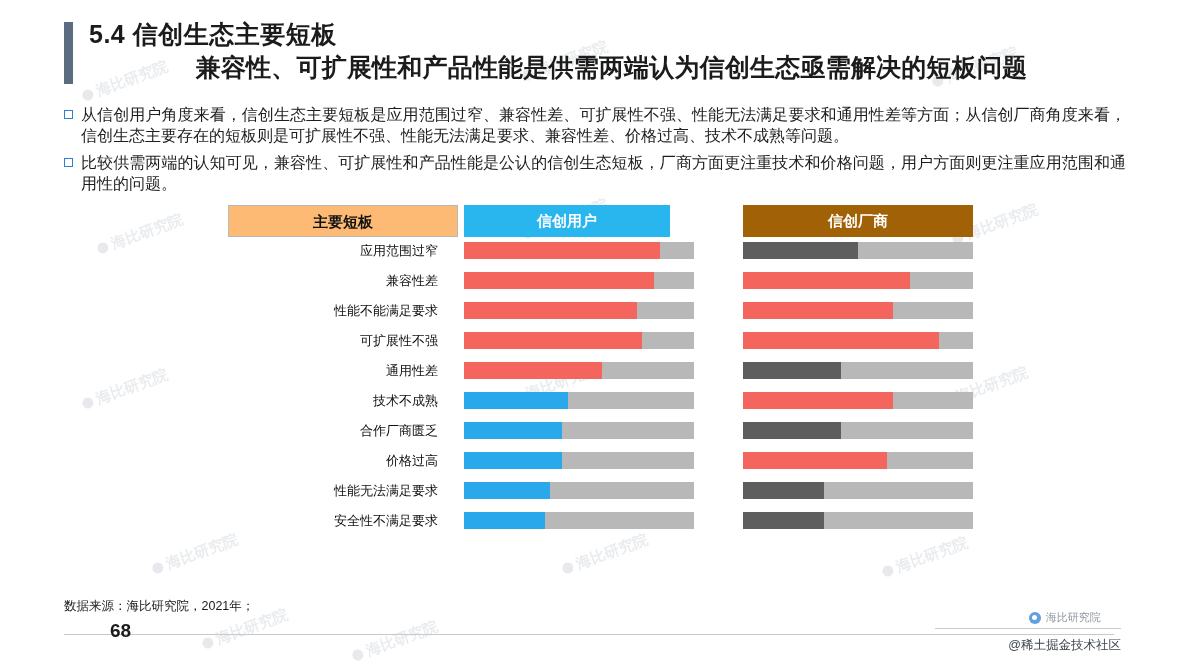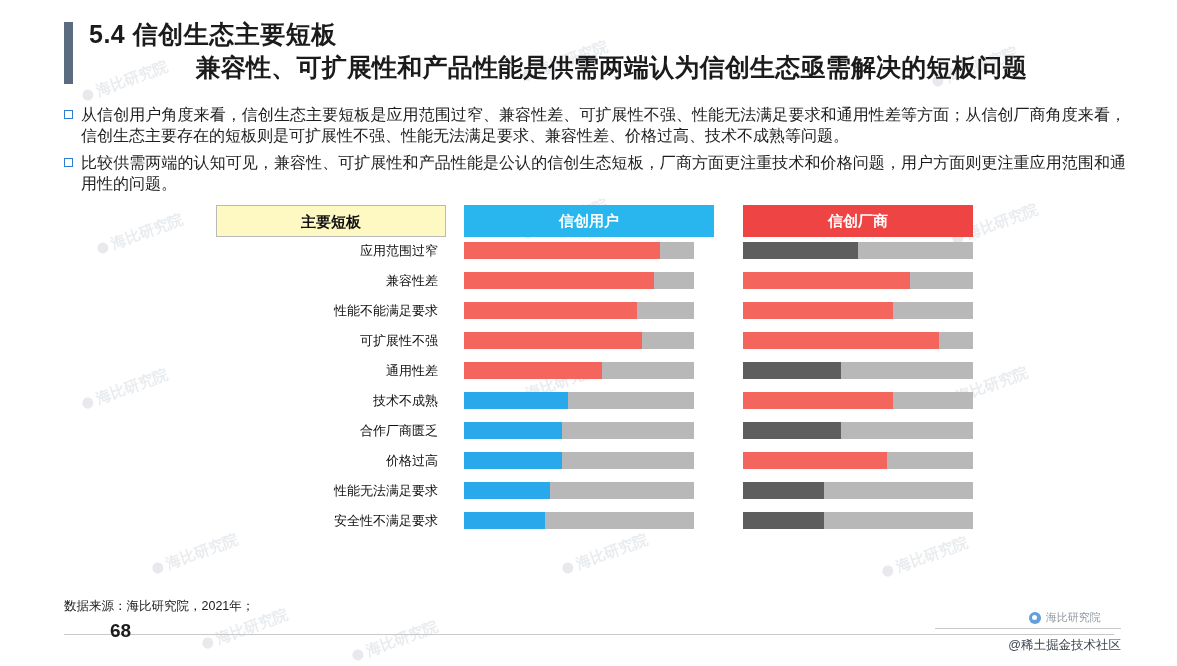--- a/index.html
+++ b/index.html
@@ -97,36 +97,36 @@
     position: absolute;
     top: 0;
     height: 32px;
     line-height: 32px;
     text-align: center;
     font-size: 15px;
     font-weight: bold;
     box-sizing: border-box;
   }
   .hdr-label {
-    left: 0;
+    left: 12px;
     width: 230px;
-    background: #fef9c3;
+    background: #fdba74;
     border: 1px solid #b9b9b9;
     color: #111111;
   }
   .hdr-user {
     left: 248px;
-    width: 250px;
+    width: 206px;
     background: #29b6ef;
     color: #ffffff;
   }
   .hdr-vendor {
     left: 527px;
     width: 230px;
-    background: #ef4444;
+    background: #a16207;
     color: #ffffff;
   }
 
   .rows {
     position: relative;
     margin-top: 2px;
   }
   .row {
     position: relative;
     height: 30px;

